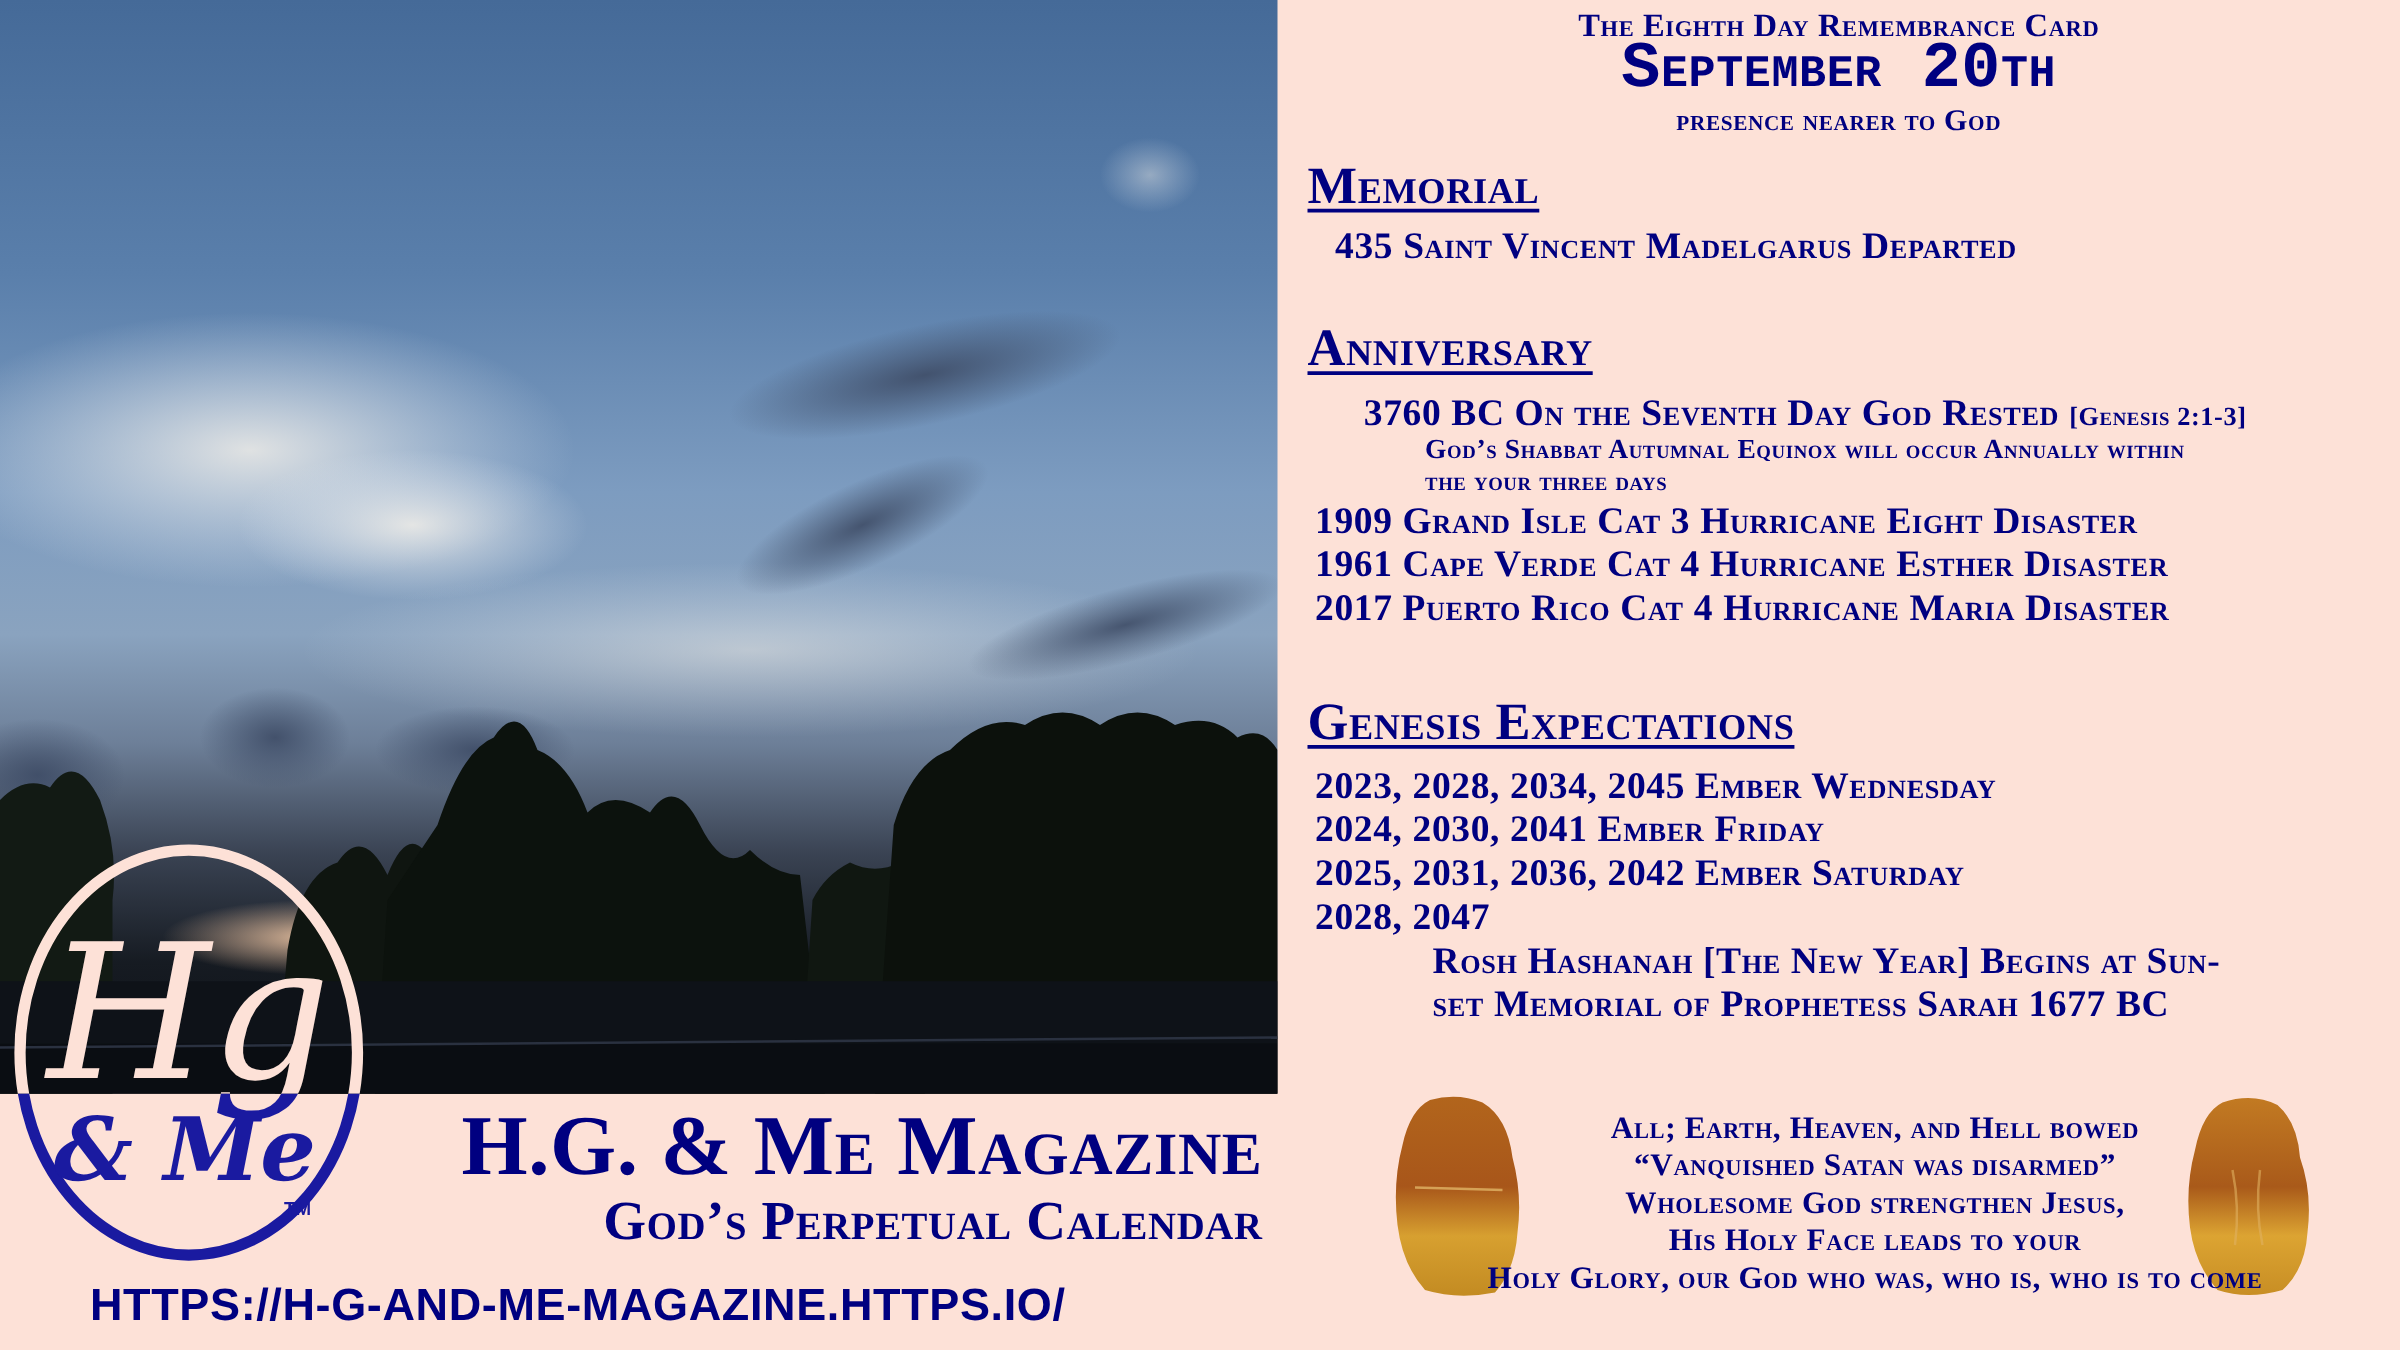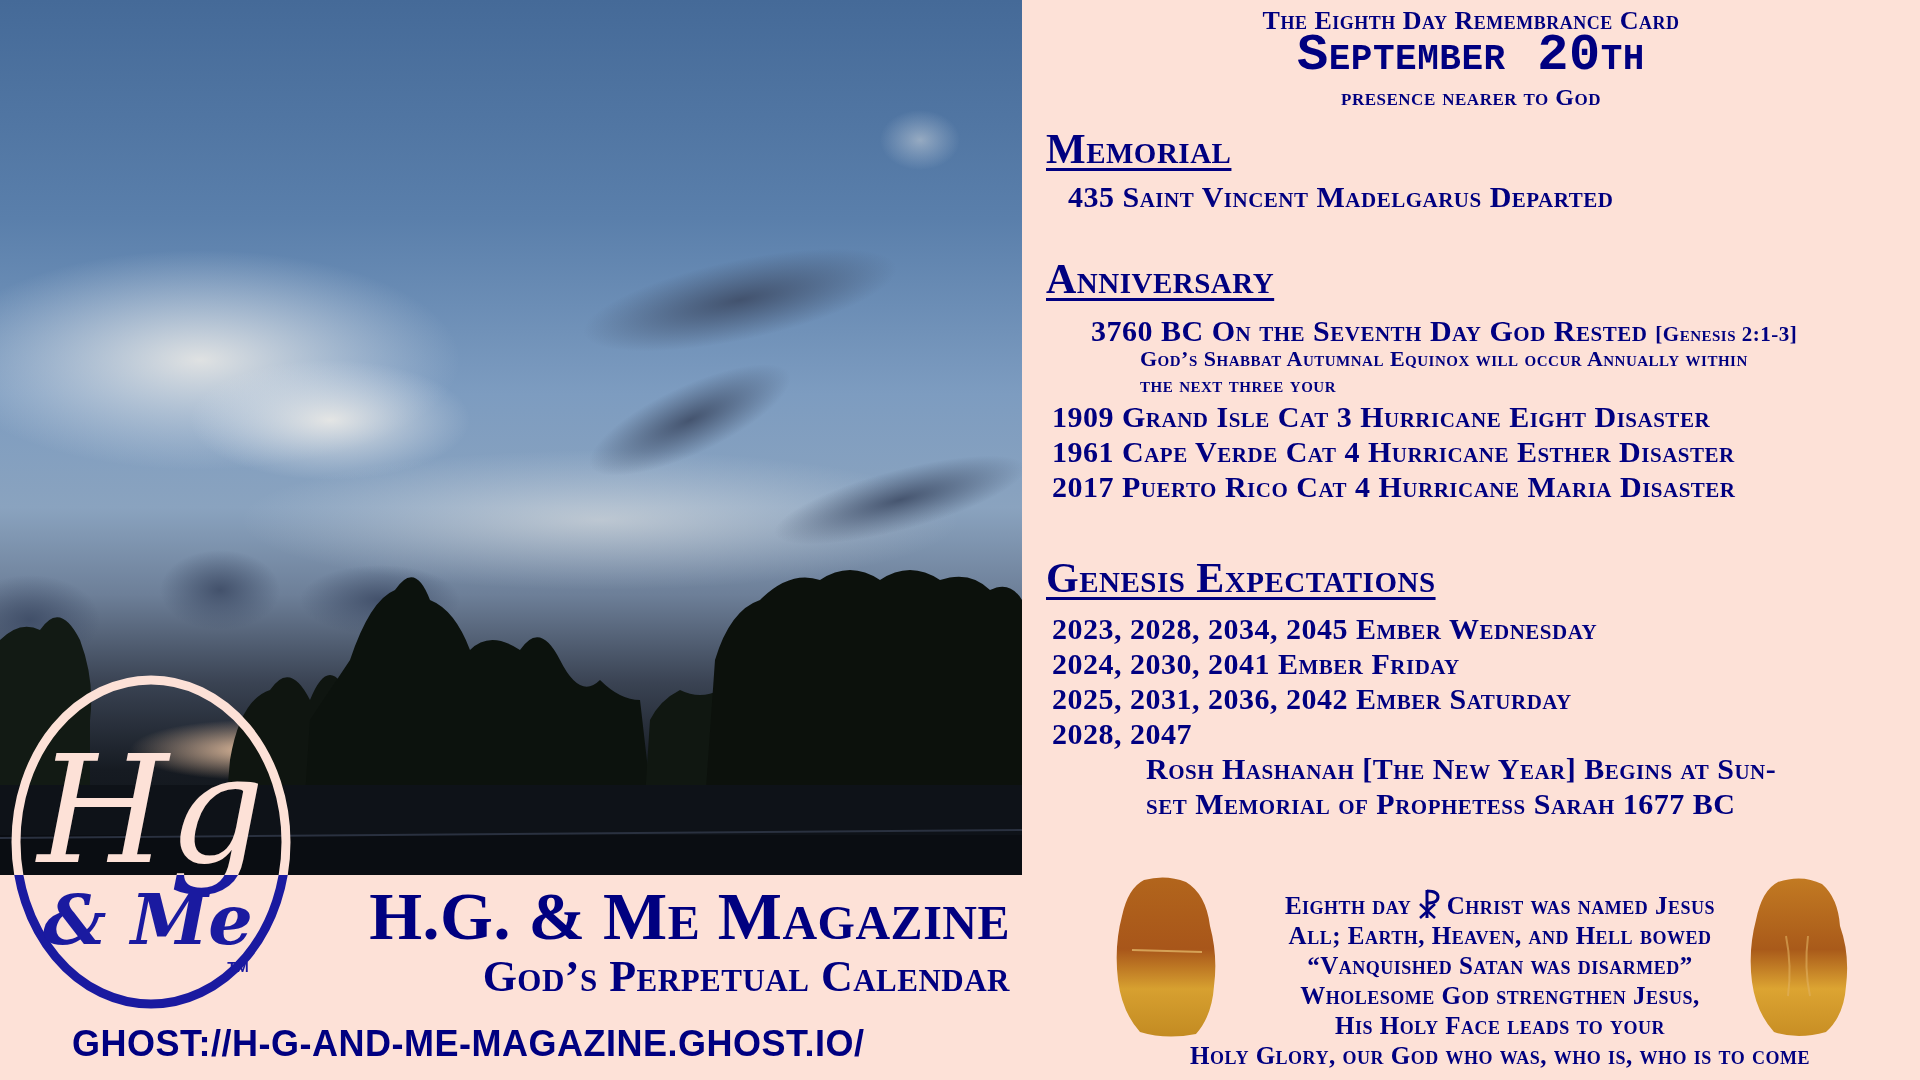--- a/index.html
+++ b/index.html
@@ -135,36 +135,36 @@
       <ellipse cx="143" cy="170" rx="135" ry="162" fill="none" stroke="#1a1aa0" stroke-width="9"></ellipse>
       <text x="143" y="190" text-anchor="middle" font-family="DejaVu Serif, serif" font-style="italic" font-size="150" fill="#1a1aa0">Hg</text>
     </g>
     <text x="140" y="272" text-anchor="middle" font-family="DejaVu Serif, serif" font-style="italic" font-weight="bold" font-size="70" fill="#1a1aa0">&amp; Me</text>
     <text x="230" y="300" text-anchor="middle" font-family="Liberation Sans, sans-serif" font-weight="bold" font-size="15" fill="#1a1aa0">TM</text>
   </svg>
 </div>
 
 <div class="brand-title sc">H.G. &amp; Me Magazine</div>
 <div class="brand-sub sc">God’s Perpetual Calendar</div>
-<a class="brand-url">GHOST://H-G-AND-ME-MAGAZINE.GHOST.IO/</a>
+<a class="brand-url">HTTPS://H-G-AND-ME-MAGAZINE.HTTPS.IO/</a>
 
 <div class="card-head card-kicker sc">The Eighth Day Remembrance Card</div>
 <div class="card-head card-date sc">September 20th</div>
 <div class="card-head card-tagline sc">presence nearer to God</div>
 
 <div class="sec-h sc" style="top:128px;">Memorial</div>
 <div class="item sc" style="left:1068px; top:182px;">435 Saint Vincent Madelgarus Departed</div>
 
 <div class="sec-h sc" style="top:258px;">Anniversary</div>
 <div class="item sc" style="left:1052px; top:316px;margin-left:39px;">
   <span>3760 BC On the Seventh Day God Rested</span>
   <span class="cite">[Genesis 2:1-3]</span>
 </div>
 <div class="item-sub sc" style="left:1140px; top:348px;">God’s Shabbat Autumnal Equinox will occur Annually within</div>
-<div class="item-sub sc" style="left:1140px; top:374px;">the next three your</div>
+<div class="item-sub sc" style="left:1140px; top:374px;">the your three days</div>
 <div class="item sc" style="left:1052px; top:402px;">1909 Grand Isle Cat 3 Hurricane Eight Disaster</div>
 <div class="item sc" style="left:1052px; top:437px;">1961 Cape Verde Cat 4 Hurricane Esther Disaster</div>
 <div class="item sc" style="left:1052px; top:472px;">2017 Puerto Rico Cat 4 Hurricane Maria Disaster</div>
 
 <div class="sec-h sc" style="top:557px;">Genesis Expectations</div>
 <div class="item sc" style="left:1052px; top:614px;">2023, 2028, 2034, 2045 Ember Wednesday</div>
 <div class="item sc" style="left:1052px; top:649px;">2024, 2030, 2041 Ember Friday</div>
 <div class="item sc" style="left:1052px; top:684px;">2025, 2031, 2036, 2042 Ember Saturday</div>
 <div class="item sc" style="left:1052px; top:719px;">2028, 2047</div>
 <div class="item sc" style="left:1146px; top:754px;">Rosh Hashanah [The New Year] Begins at Sun-</div>
@@ -189,27 +189,18 @@
       <stop offset="0.45" stop-color="#a95a1a"></stop>
       <stop offset="0.7" stop-color="#dca432"></stop>
       <stop offset="1" stop-color="#c88e24"></stop>
     </linearGradient>
   </defs>
   <path d="M32,6 Q56,-2 76,8 Q92,22 94,50 Q104,78 100,110 Q98,140 80,156 Q52,164 28,156 Q10,136 6,106 Q2,74 10,44 Q16,14 32,6 Z" fill="url(#sh2)"></path>
   <path d="M40,60 Q46,90 42,120 M62,60 Q58,92 64,120" stroke="#e0b060" stroke-width="2" fill="none" opacity="0.6"></path>
 </svg>
 
 <div class="poem sc">
-  <span class="line">
-    <span>Eighth day</span>
-    <svg class="chirho" width="22" height="32" viewBox="0 0 22 32">
-      <path d="M9,2 L9,30" stroke="#000080" stroke-width="3" fill="none"></path>
-      <path d="M9,3 Q20,3 20,9 Q20,15 9,15" stroke="#000080" stroke-width="3" fill="none"></path>
-      <path d="M2,16 L17,30 M17,16 L2,30" stroke="#000080" stroke-width="2.5" fill="none"></path>
-    </svg>
-    <span>Christ was named Jesus</span>
-  </span>
   <span class="line">All; Earth, Heaven, and Hell bowed</span>
   <span class="line">“Vanquished Satan was disarmed”</span>
   <span class="line">Wholesome God strengthen Jesus,</span>
   <span class="line">His Holy Face leads to your</span>
   <span class="line">Holy Glory, our God who was, who is, who is to come</span>
 </div>
 
 </body></html>

